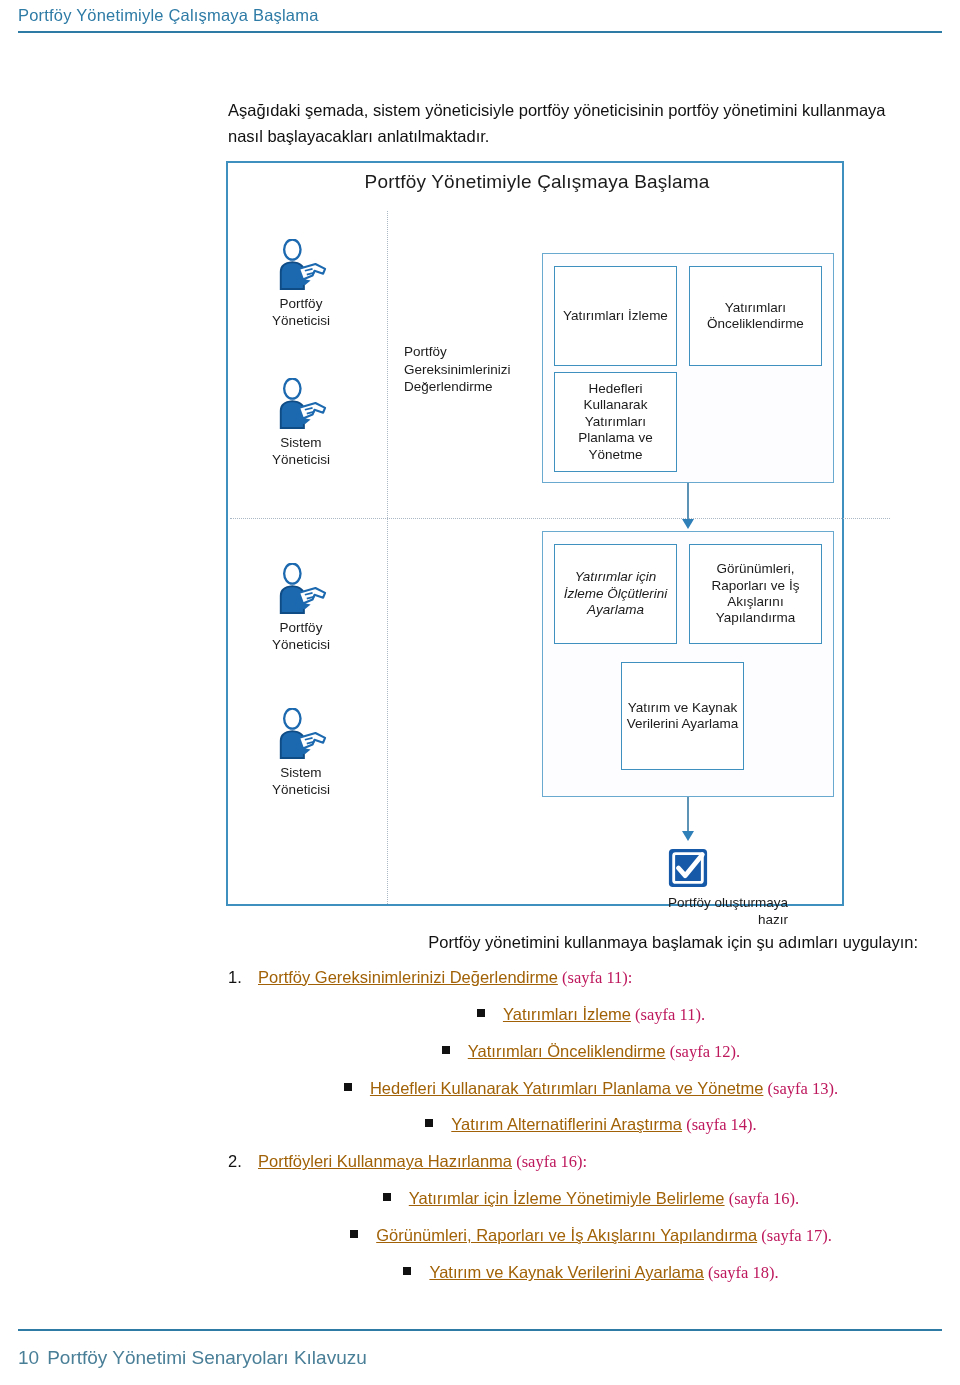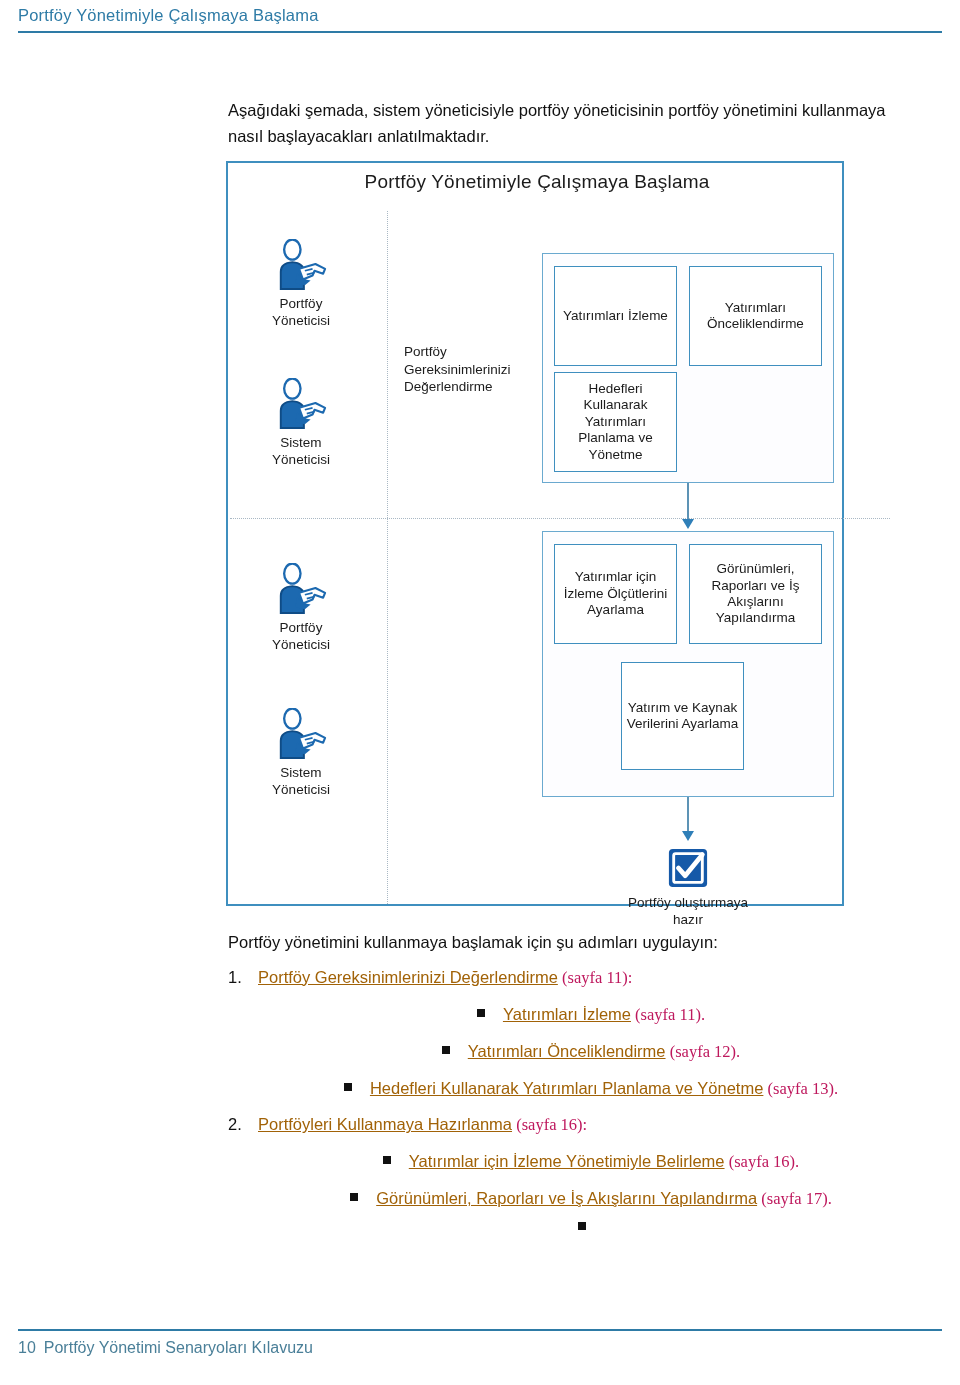--- a/index.html
+++ b/index.html
@@ -179,21 +179,21 @@
   
   .steps {
     position: absolute;
     left: 228px;
     top: 930px;
     width: 690px;
     font-size: 16.5px;
     color: #111111;
   }
   .steps-intro {
-    text-align: left;
+    text-align: right;
     margin-bottom: 11px;
     line-height: 1.5;
   }
   .step-row {
     display: flex;
     align-items: baseline;
     margin-bottom: 13px;
     line-height: 1.45;
   }
   .step-row.sub {
@@ -240,22 +240,22 @@
     position: absolute;
     left: 18px;
     top: 14px;
     width: 924px;
     height: 2px;
     background: #2e7ba6;
   }
   .page-footer .ftxt {
     position: absolute;
     left: 18px;
-    top: 24px;
-    font-size: 16px;
+    top: 32px;
+    font-size: 19px;
     color: #4a7f98;
     white-space: nowrap;
   }
   .page-footer .ftxt .pg {
     margin-right: 8px;
   }
 </style>
 </head>
 <body>
 
@@ -343,29 +343,29 @@
   <div class="group-box" style="left:314px; top:90px; width:292px; height:230px;">
     <div class="proc-box" style="left:11px; top:12px; width:123px; height:100px;">Yatırımları İzleme</div>
     <div class="proc-box" style="left:146px; top:12px; width:133px; height:100px;">Yatırımları Önceliklendirme</div>
     <div class="proc-box" style="left:11px; top:118px; width:123px; height:100px;">Hedefleri Kullanarak Yatırımları Planlama ve Yönetme</div>
   </div>
 
   <div class="arrow-v" style="left:459px; top:320px; height:38px;"></div>
   <div class="arrow-head" style="left:454px; top:356px;"></div>
 
   <div class="group-box" style="left:314px; top:368px; width:292px; height:266px;">
-    <div class="proc-box" style="left:11px; top:12px; width:123px; height:100px;">Yatırımlar için İzleme Ölçütlerini Ayarlama</div>
+    <div class="proc-box" style="left:11px; top:12px; width:123px; height:100px;font-style:italic;">Yatırımlar için İzleme Ölçütlerini Ayarlama</div>
     <div class="proc-box" style="left:146px; top:12px; width:133px; height:100px;">Görünümleri, Raporları ve İş Akışlarını Yapılandırma</div>
     <div class="proc-box" style="left:78px; top:130px; width:123px; height:108px;">Yatırım ve Kaynak Verilerini Ayarlama</div>
   </div>
 
   <div class="arrow-v" style="left:459px; top:634px; height:36px;"></div>
   <div class="arrow-head" style="left:454px; top:668px;"></div>
 
-  <div class="check-wrap" style="left:360px; top:684px;">
+  <div class="check-wrap" style="left:360px; top:684px;text-align:right;">
     <svg class="check-icon" viewBox="0 0 44 44">
       <rect x="2" y="2" width="40" height="40" rx="4" fill="#1559a8"></rect>
       <rect x="7" y="7" width="30" height="30" rx="2" fill="none" stroke="#ffffff" stroke-width="3"></rect>
       <path d="M12 22 L19 30 L37 8" fill="none" stroke="#ffffff" stroke-width="5" stroke-linecap="round" stroke-linejoin="round"></path>
     </svg>
     <div class="label">
       <div>Portföy oluşturmaya</div>
       <div>hazır</div>
     </div>
   </div>
@@ -397,20 +397,26 @@
     </div>
   </div>
 
   <div class="step-row sub">
     <div class="bullet-sq"><span></span></div>
     <div>
       <span class="link">Hedefleri Kullanarak Yatırımları Planlama ve Yönetme</span><span class="plain"> (sayfa 13).</span>
     </div>
   </div>
 
+  <div class="step-row sub">
+    <div class="bullet-sq"><span></span></div>
+    <div>
+      <span class="link">Yatırım Alternatiflerini Araştırma</span><span class="plain"> (sayfa 14).</span>
+    </div>
+  </div>
 
   <div class="step-row">
     <div class="step-num">2.</div>
     <div>
       <span class="link">Portföyleri Kullanmaya Hazırlanma</span><span class="plain"> (sayfa 16):</span>
     </div>
   </div>
 
   <div class="step-row sub">
     <div class="bullet-sq"><span></span></div>
@@ -421,20 +427,23 @@
 
   <div class="step-row sub">
     <div class="bullet-sq"><span></span></div>
     <div>
       <span class="link">Görünümleri, Raporları ve İş Akışlarını Yapılandırma</span><span class="plain"> (sayfa 17).</span>
     </div>
   </div>
 
   <div class="step-row sub">
     <div class="bullet-sq"><span></span></div>
+    <div>
+      <span class="link">Yatırım ve Kaynak Verilerini Ayarlama</span><span class="plain"> (sayfa 18).</span>
+    </div>
   </div>
 
 </div>
 
 <div class="page-footer">
   <div class="rule"></div>
   <div class="ftxt">
     <span class="pg">10</span><span>Portföy Yönetimi Senaryoları Kılavuzu</span>
   </div>
 </div>

